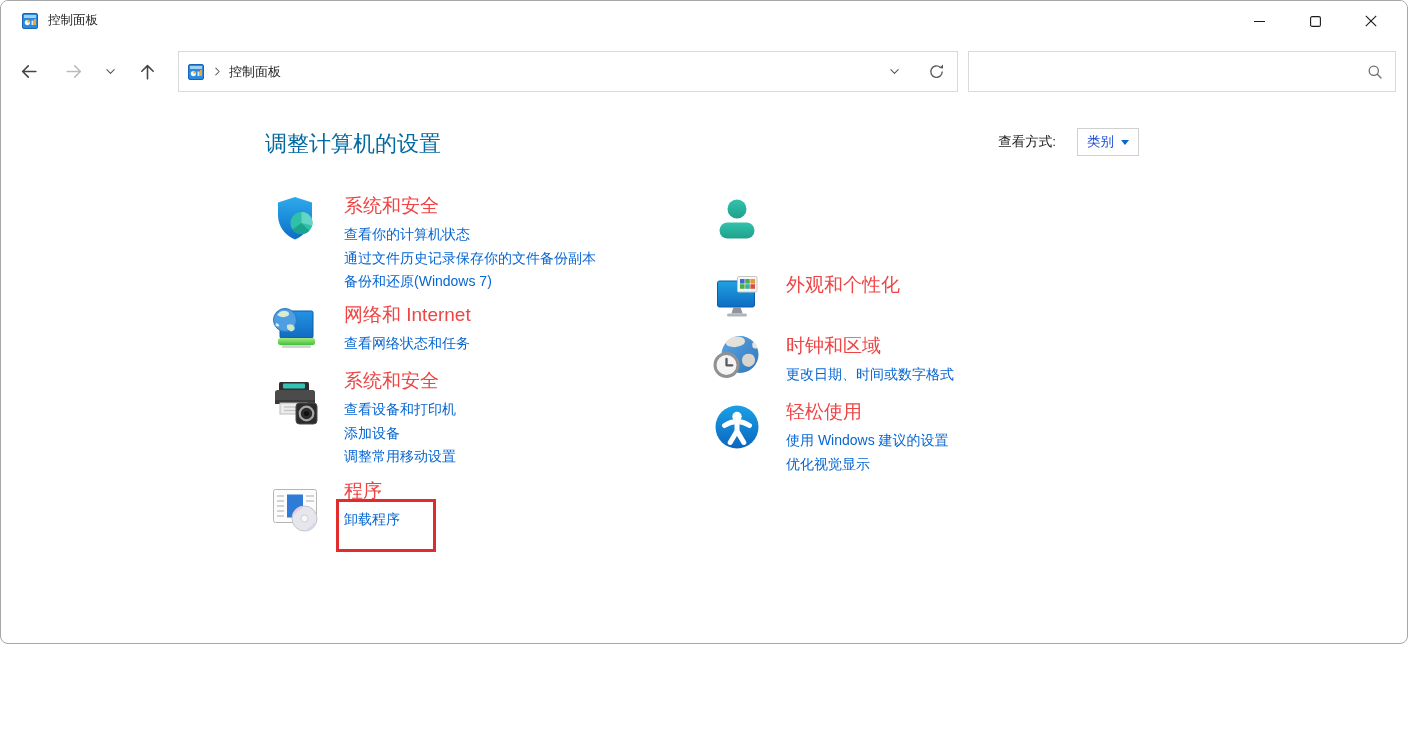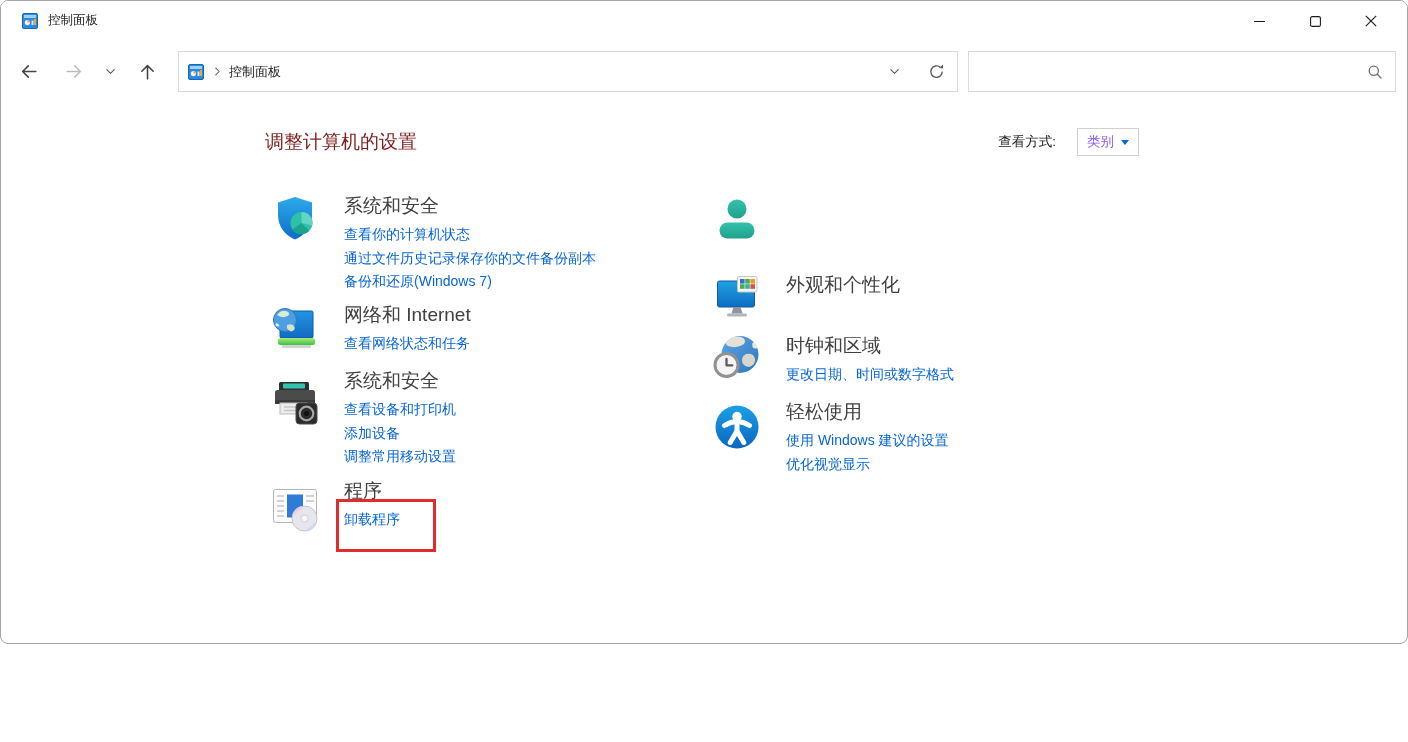--- a/index.html
+++ b/index.html
@@ -19,32 +19,32 @@
   .addr-icon { margin-left:9px; display:flex; }
   .addr-chev { margin:0 6px 0 8px; display:flex; }
   .addr-text { font-size:13px; color:#1b1b1b; }
   .addr-spacer { flex:1; }
   .addr-btn { width:42px; height:39px; display:flex; align-items:center; justify-content:center; }
   .searchbox { position:absolute; left:967px; top:50px; width:428px; height:41px; border:1px solid #d9d9d9; background:#fff; display:flex; align-items:center; }
   .searchbox input { flex:1; height:100%; border:0; outline:0; padding:0 10px; font-size:13px; font-family:inherit; color:#1b1b1b; background:transparent; }
   .search-icon-wrap { width:40px; display:flex; align-items:center; justify-content:center; }
 
   
-  .page-heading { position:absolute; left:264px; top:128px; font-size:19px; font-weight:400; color:#7f1d1d; }
+  .page-heading { position:absolute; left:264px; top:128px; font-size:22px; font-weight:400; color:#0369a1; }
   .view-by { position:absolute; top:127px; right:268px; display:flex; align-items:center; gap:21px; }
   .view-by-label { font-size:13.5px; color:#1b1b1b; }
   .view-box { border:1px solid #d0d0d0; background:#fff; height:28px; padding:0 9px; display:flex; align-items:center; gap:7px; cursor:default; }
-  .view-val { font-size:13.5px; color:#8b5cf6; }
+  .view-val { font-size:13.5px; color:#1d4ed8; }
   .view-caret { width:0; height:0; border-left:4.5px solid transparent; border-right:4.5px solid transparent; border-top:5px solid #0766d1; }
 
   
   .section { position:absolute; display:flex; }
   .sec-icon { width:48px; height:48px; flex:none; margin-right:25px; }
   .sec-text { display:flex; flex-direction:column; }
-  .sec-title { font-size:19px; color:#404040; line-height:24px; margin-bottom:5px; text-decoration:none; cursor:pointer; white-space:nowrap; }
+  .sec-title { font-size:19px; color:#ef4444; line-height:24px; margin-bottom:5px; text-decoration:none; cursor:pointer; white-space:nowrap; }
   .sec-link { font-size:14px; color:#0766d1; line-height:23.5px; text-decoration:none; cursor:pointer; white-space:nowrap; display:flex; align-items:center; gap:5px; }
 
   
   .highlight-box { position:absolute; left:335px; top:498px; width:100px; height:53px; border:3px solid #e02c2c; }
 </style>
 </head>
 <body>
 
 <div class="window">
 

